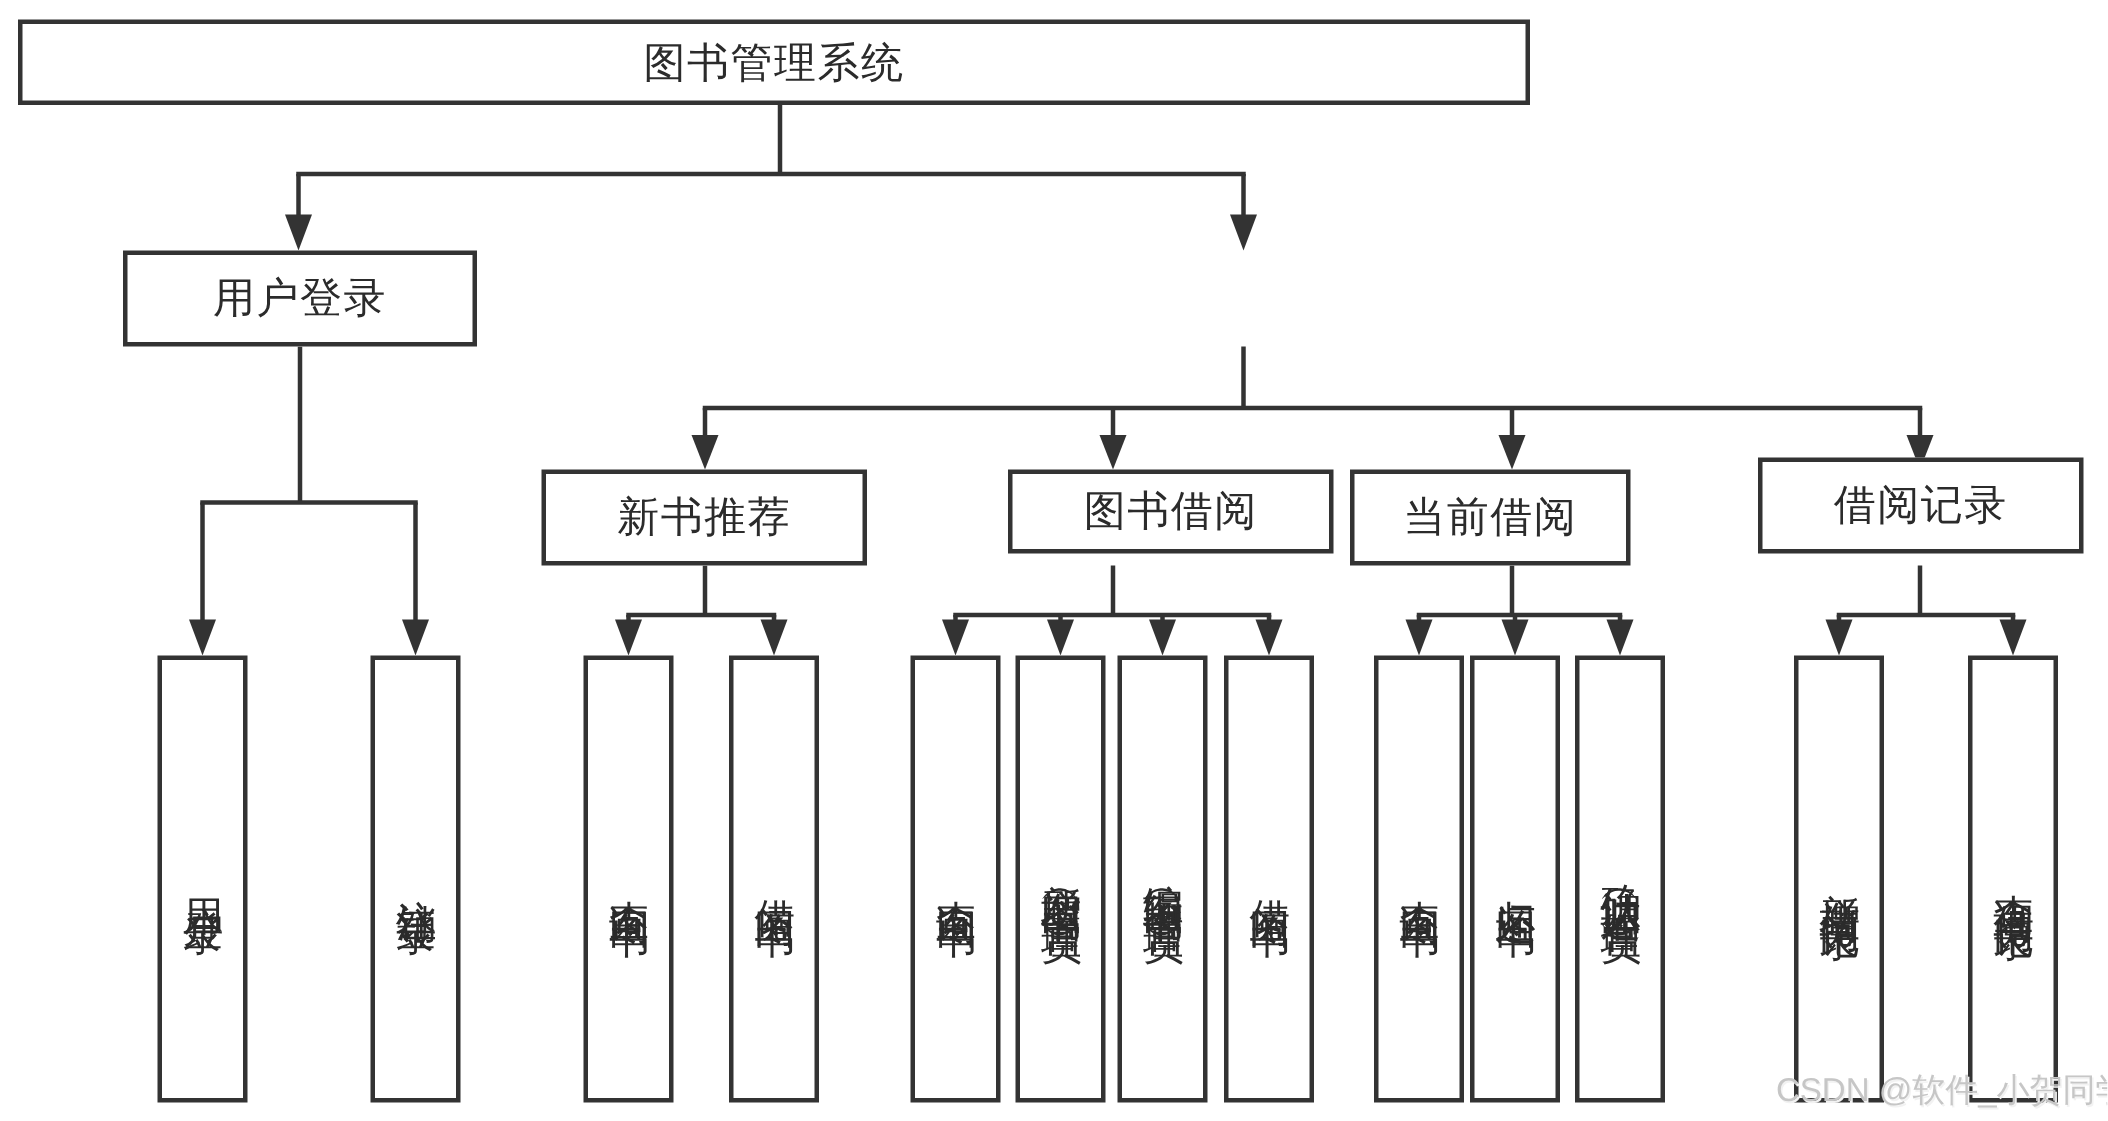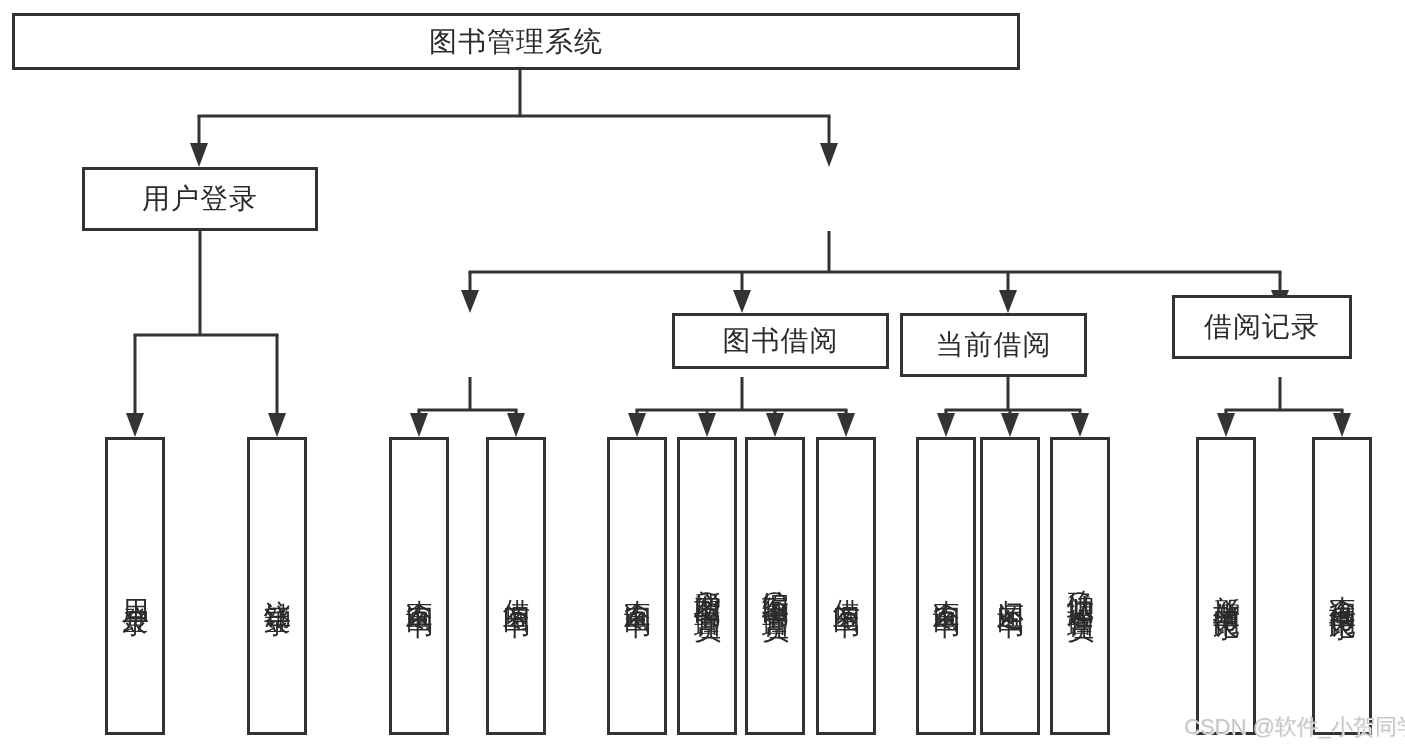--- a/index.html
+++ b/index.html
@@ -117,27 +117,30 @@
   </svg>
 
   <div class="node h" style="left:12px;top:13px;width:1008px;height:57px">
     <span>图书管理系统</span>
   </div>
 
   <div class="node h" style="left:82px;top:167px;width:236px;height:64px">
     <span>用户登录</span>
   </div>
 
+  <div class="node h" style="left:361px;top:313px;width:217px;height:64px">
+    <span>新书推荐</span>
+  </div>
   <div class="node h" style="left:672px;top:313px;width:217px;height:56px">
     <span>图书借阅</span>
   </div>
   <div class="node h" style="left:900px;top:313px;width:187px;height:64px">
     <span>当前借阅</span>
   </div>
-  <div class="node h" style="left:1172px;top:295px;width:180px;height:64px">
+  <div class="node h" style="left:1172px;top:305px;width:217px;height:64px">
     <span>借阅记录</span>
   </div>
 
   <div class="node v" style="left:105px;top:437px;width:60px;height:298px">
     <span>用户登录</span>
   </div>
   <div class="node v" style="left:247px;top:437px;width:60px;height:298px">
     <span>注销登录</span>
   </div>
 

